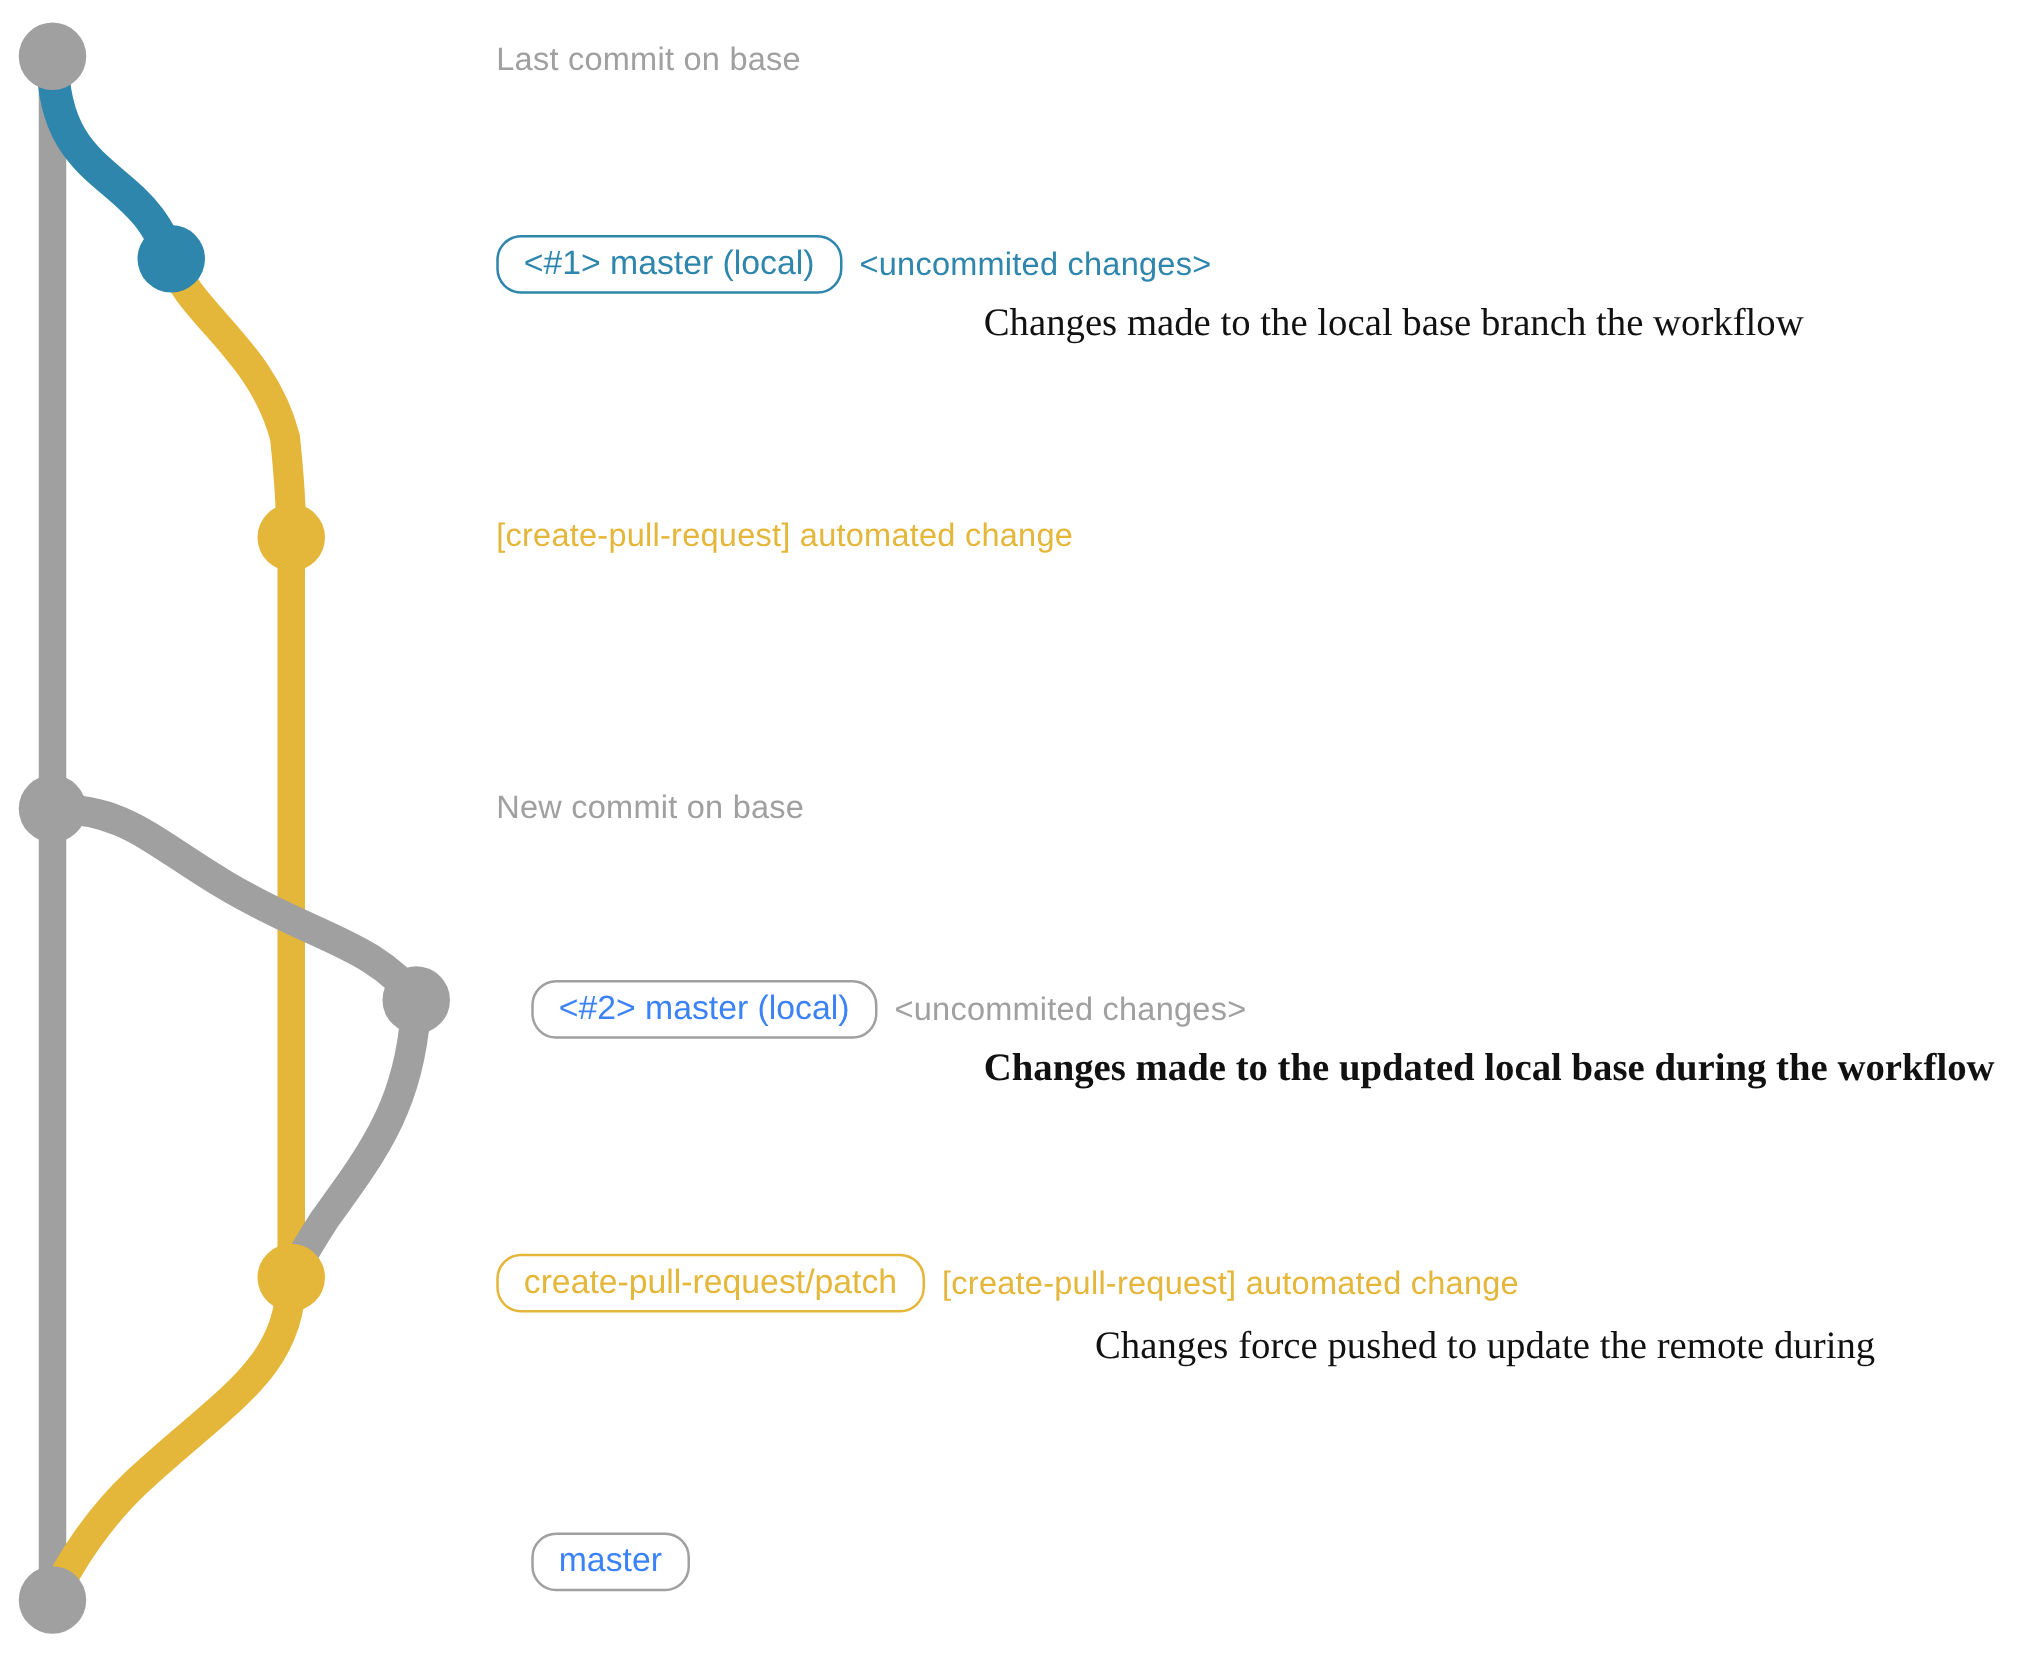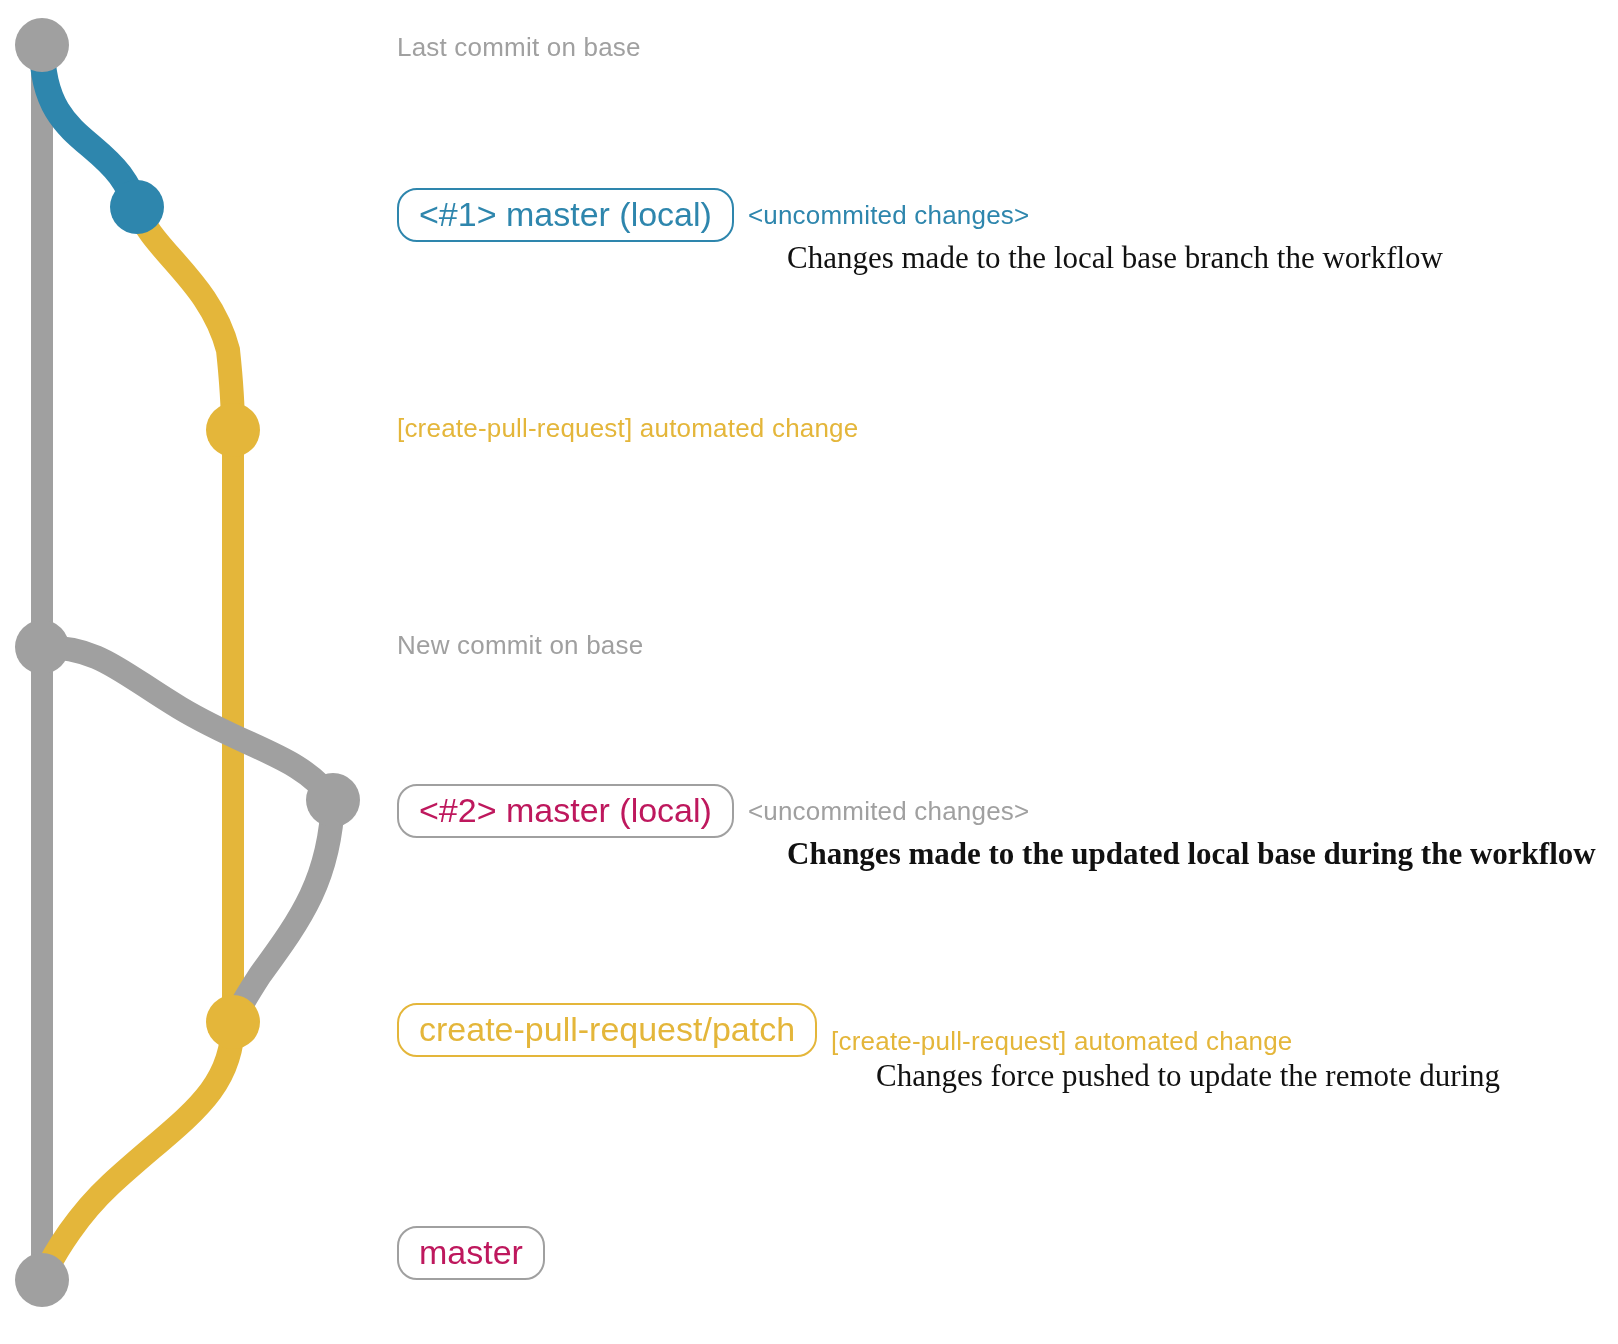--- a/index.html
+++ b/index.html
@@ -46,29 +46,29 @@
 
   .title-gray  { color: #a0a0a0; }
   .title-blue  { color: #2e86ad; }
   .title-gold  { color: #e4b63a; }
 
   .badge {
     display: inline-block;
     border: 2px solid #a0a0a0;
     border-radius: 20px;
     padding: 7px 20px 9px 20px;
-    font-size: 34px;
+    font-size: 27px;
     line-height: 1;
     color: #a0a0a0;
     white-space: nowrap;
     background: #ffffff;
   }
   .badge-blue { border-color: #2e86ad; color: #2e86ad; }
   .badge-gold { border-color: #e4b63a; color: #e4b63a; }
-  .badge-gray { border-color: #a0a0a0; color: #be185d; }
+  .badge-gray { border-color: #a0a0a0; color: #3b82f6; margin-left: 28px; }
 
   .badge-gap { width: 14px; height: 1px; }
 
   .desc {
     position: absolute;
     font-family: "Liberation Serif", serif;
     font-size: 31px;
     color: #111111;
     white-space: nowrap;
   }
@@ -122,21 +122,21 @@
     <span class="plain-title title-gray">New commit on base</span>
   </div>
 
   <div class="row" style="left:397px; top:784px;">
     <span class="badge badge-gray">&lt;#2&gt; master (local)</span>
     <span class="badge-gap"></span>
     <span class="plain-title title-gray">&lt;uncommited changes&gt;</span>
   </div>
   <div class="desc" style="left:787px; top:836px;font-weight:bold;">Changes made to the updated local base during the workflow</div>
 
-  <div class="row" style="left:397px; top:1003px;align-items:flex-end;">
+  <div class="row" style="left:397px; top:1003px;">
     <span class="badge badge-gold">create-pull-request/patch</span>
     <span class="badge-gap"></span>
     <span class="plain-title title-gold">[create-pull-request] automated change</span>
   </div>
   <div class="desc" style="left:876px; top:1058px;">Changes force pushed to update the remote during</div>
 
   <div class="row" style="left:397px; top:1226px;">
     <span class="badge badge-gray">master</span>
     <span class="badge-gap"></span>
   </div>

